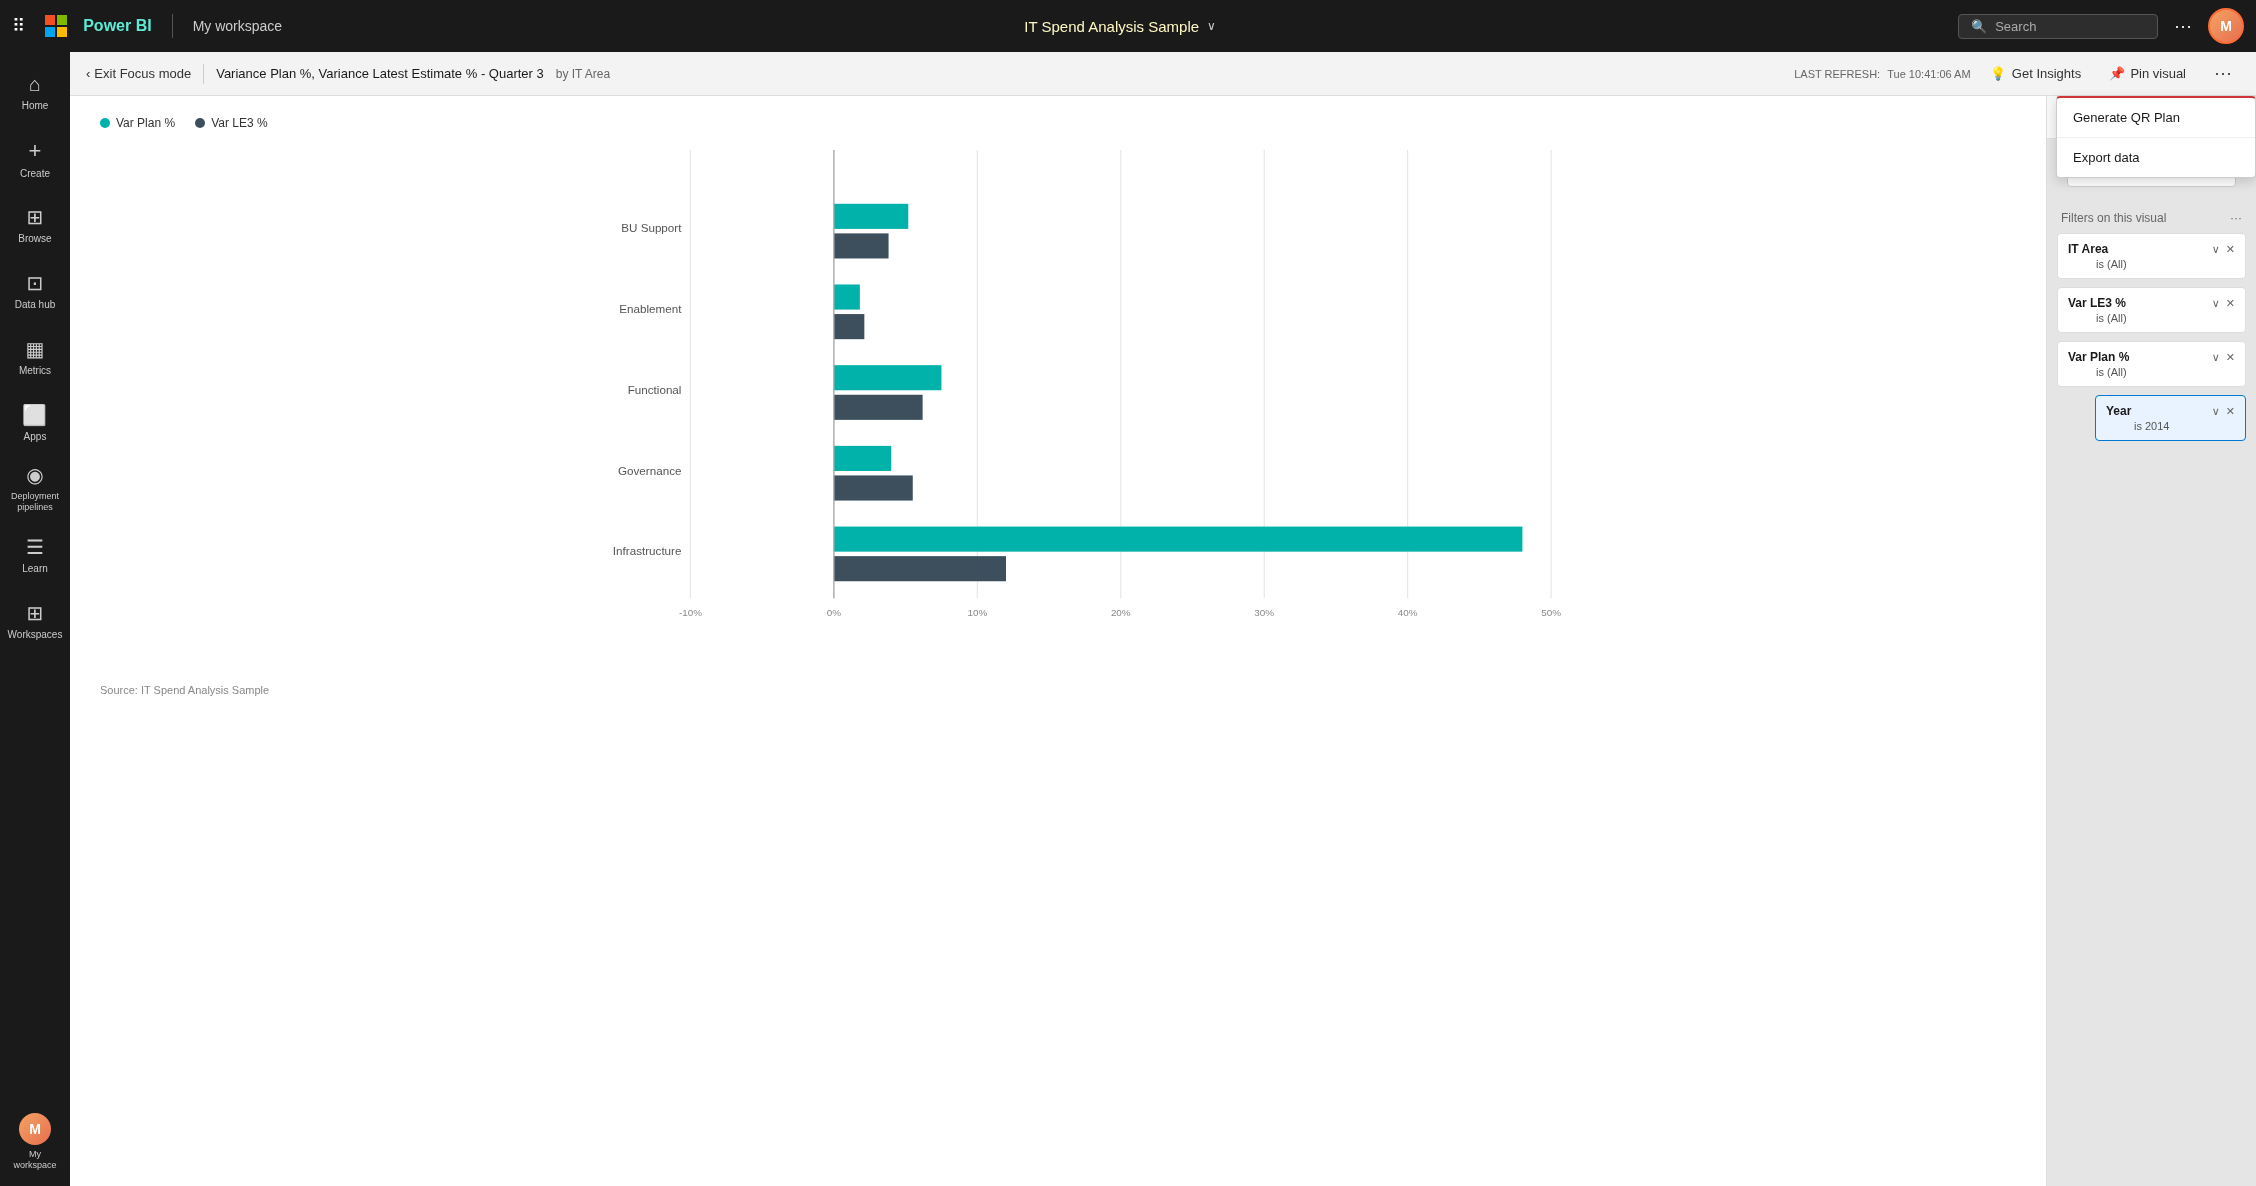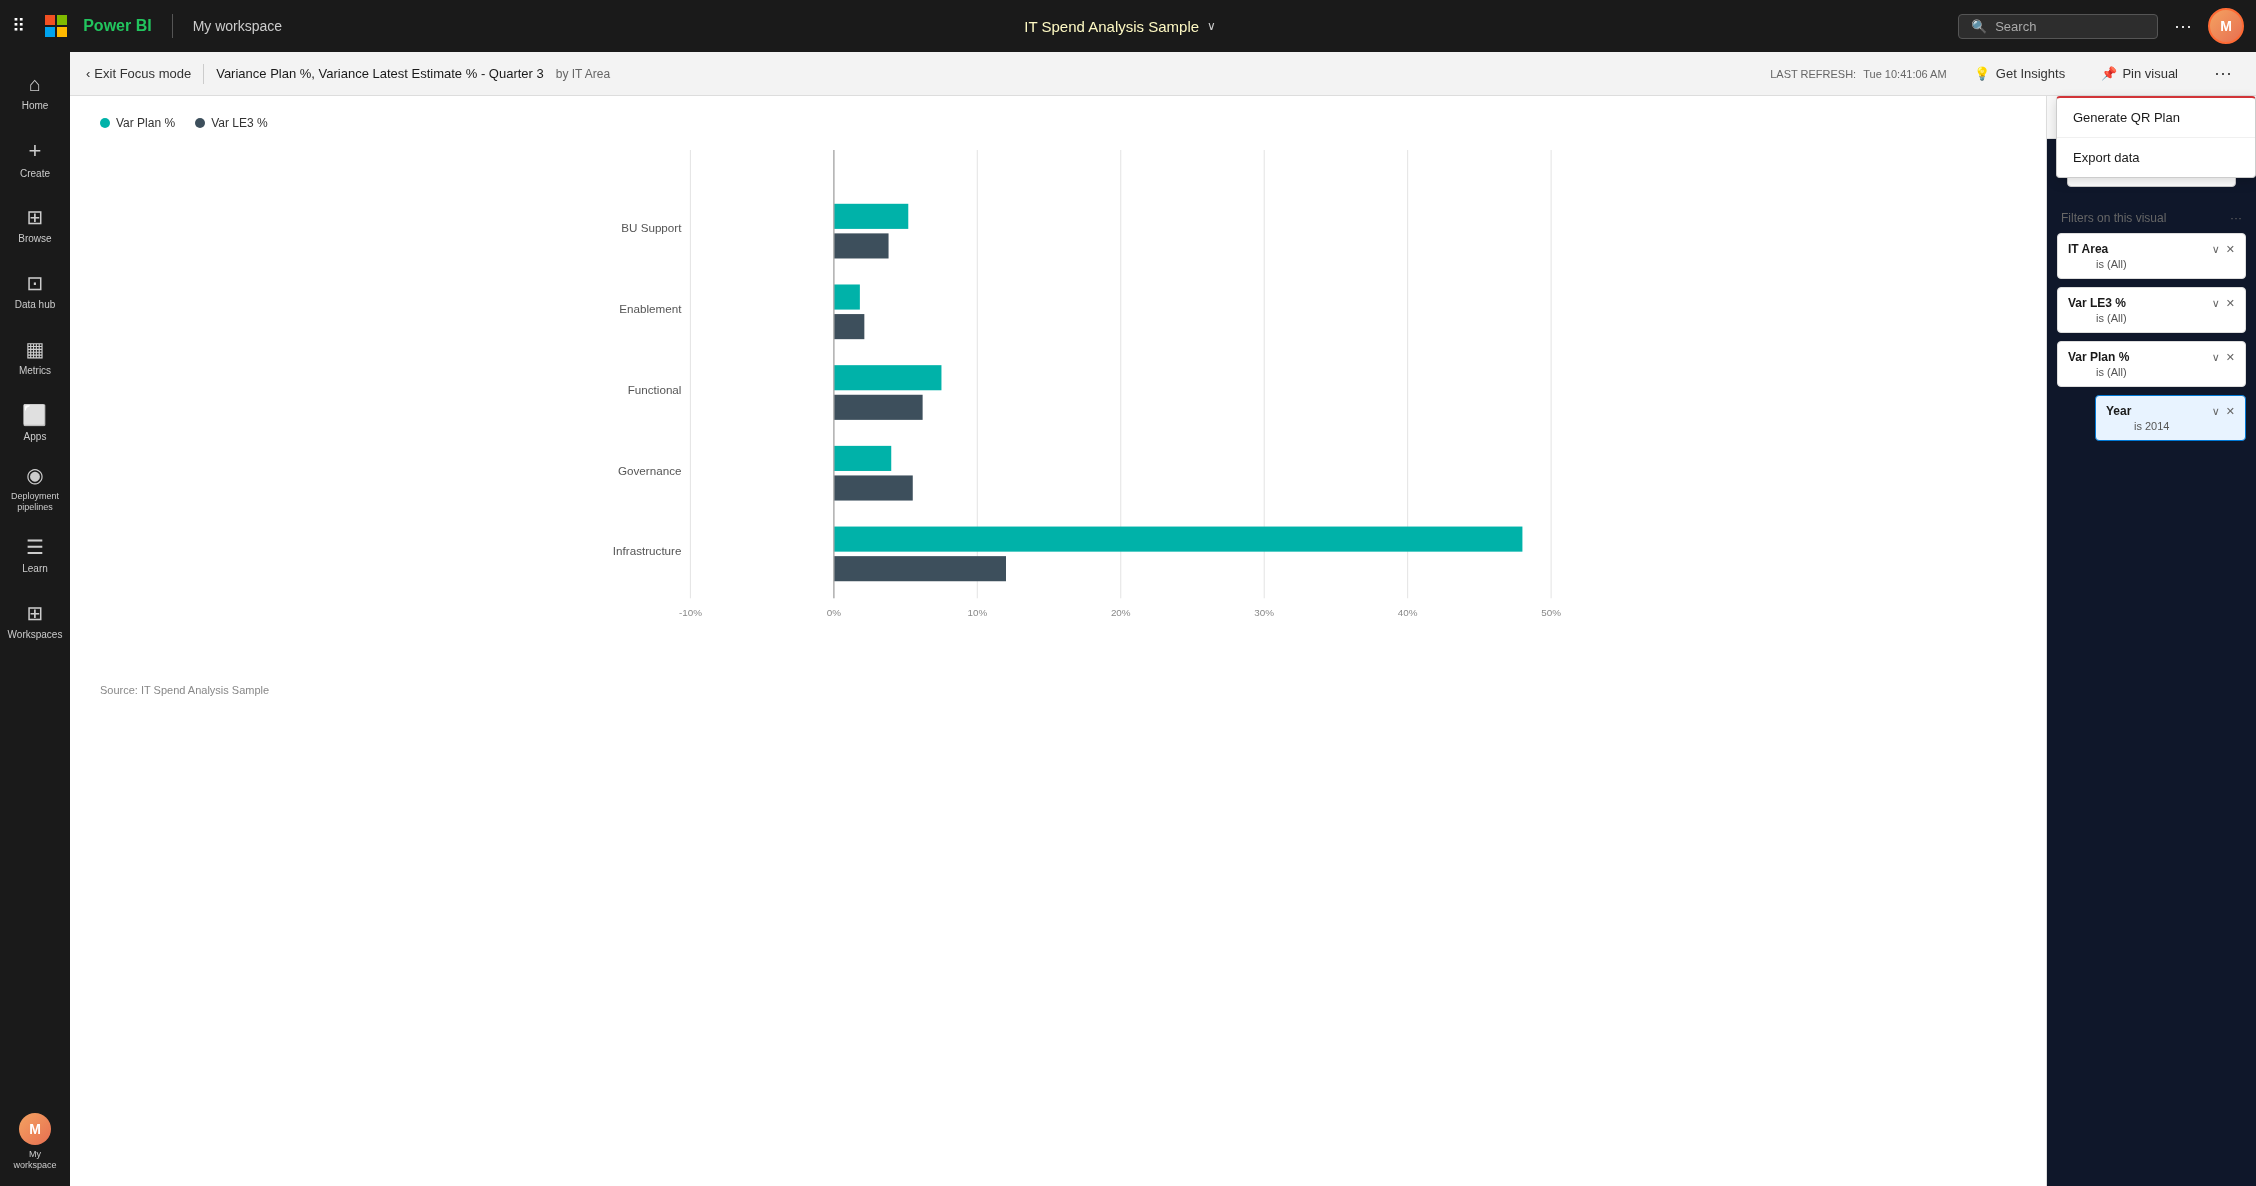--- a/index.html
+++ b/index.html
@@ -7,21 +7,21 @@
 
     
     .top-nav {
       display: flex; align-items: center; background: #1a1a1a; height: 52px;
       padding: 0 12px; gap: 12px; position: relative; z-index: 100;
     }
     .nav-grid-icon { color: #fff; font-size: 18px; margin-right: 8px; cursor: pointer; }
     .ms-logo { display: flex; gap: 3px; margin-right: 4px; }
     .ms-logo-sq { width: 10px; height: 10px; }
     .nav-divider { width: 1px; height: 24px; background: #555; margin: 0 8px; }
-    .nav-title { color: #22c55e; font-size: 16px; font-weight: 600; }
+    .nav-title { color: #5eead4; font-size: 16px; font-weight: 600; }
     .nav-workspace { color: #ccc; font-size: 14px; }
     .nav-center { flex: 1; display: flex; justify-content: center; align-items: center; gap: 8px; }
     .nav-report-title { color: #fef9c3; font-size: 15px; font-weight: 500; }
     .nav-chevron { color: #ccc; font-size: 12px; }
     .nav-right { display: flex; align-items: center; gap: 16px; margin-left: auto; }
     .nav-search-box {
       display: flex; align-items: center; background: #2d2d2d; border: 1px solid #555;
       border-radius: 4px; padding: 4px 12px; gap: 8px; width: 200px;
     }
     .nav-search-icon { color: #aaa; font-size: 13px; }
@@ -51,21 +51,21 @@
     
     .sub-header {
       position: absolute; top: 52px; left: 70px; right: 0; height: 44px;
       background: #f3f3f3; border-bottom: 1px solid #ddd;
       display: flex; align-items: center; padding: 0 16px; gap: 12px; z-index: 40;
     }
     .back-btn { display: flex; align-items: center; gap: 4px; color: #333; font-size: 13px; cursor: pointer; }
     .sub-divider { width: 1px; height: 20px; background: #ccc; }
     .sub-title { color: #1a1a1a; font-size: 13px; font-weight: 500; }
     .sub-by { color: #666; font-size: 12px; }
-    .sub-right { margin-left: auto; display: flex; align-items: center; gap: 20px; }
+    .sub-right { margin-left: auto; display: flex; align-items: center; gap: 12px; }
     .last-refresh { font-size: 11px; color: #666; }
     .sub-action-btn {
       display: flex; align-items: center; gap: 5px; font-size: 13px; color: #333;
       cursor: pointer; padding: 4px 8px; border-radius: 4px;
     }
     .sub-more { font-size: 18px; color: #333; cursor: pointer; padding: 4px 8px; }
 
     
     .main-content {
       position: absolute; top: 96px; left: 70px; right: 0; bottom: 0;
@@ -79,21 +79,21 @@
 
     
     .legend {
       display: flex; gap: 20px; margin-bottom: 20px; align-items: center;
     }
     .legend-item { display: flex; align-items: center; gap: 6px; font-size: 12px; color: #333; }
     .legend-dot { width: 10px; height: 10px; border-radius: 50%; }
 
     
     .right-panel {
-      width: 210px; background: #0f172a; border-left: 1px solid #ddd;
+      width: 210px; background: #e5e5e5; border-left: 1px solid #ddd;
       display: flex; flex-direction: column; padding: 0; flex-shrink: 0;
     }
     .filters-header {
       display: flex; align-items: center; padding: 12px 14px; gap: 8px;
       background: #f8f8f8; border-bottom: 1px solid #e0e0e0;
     }
     .filters-title { font-size: 14px; font-weight: 600; color: #1a1a1a; flex: 1; }
     .filters-collapse { font-size: 14px; color: #666; cursor: pointer; }
     .filter-search {
       display: flex; align-items: center; gap: 8px; padding: 8px 14px;

